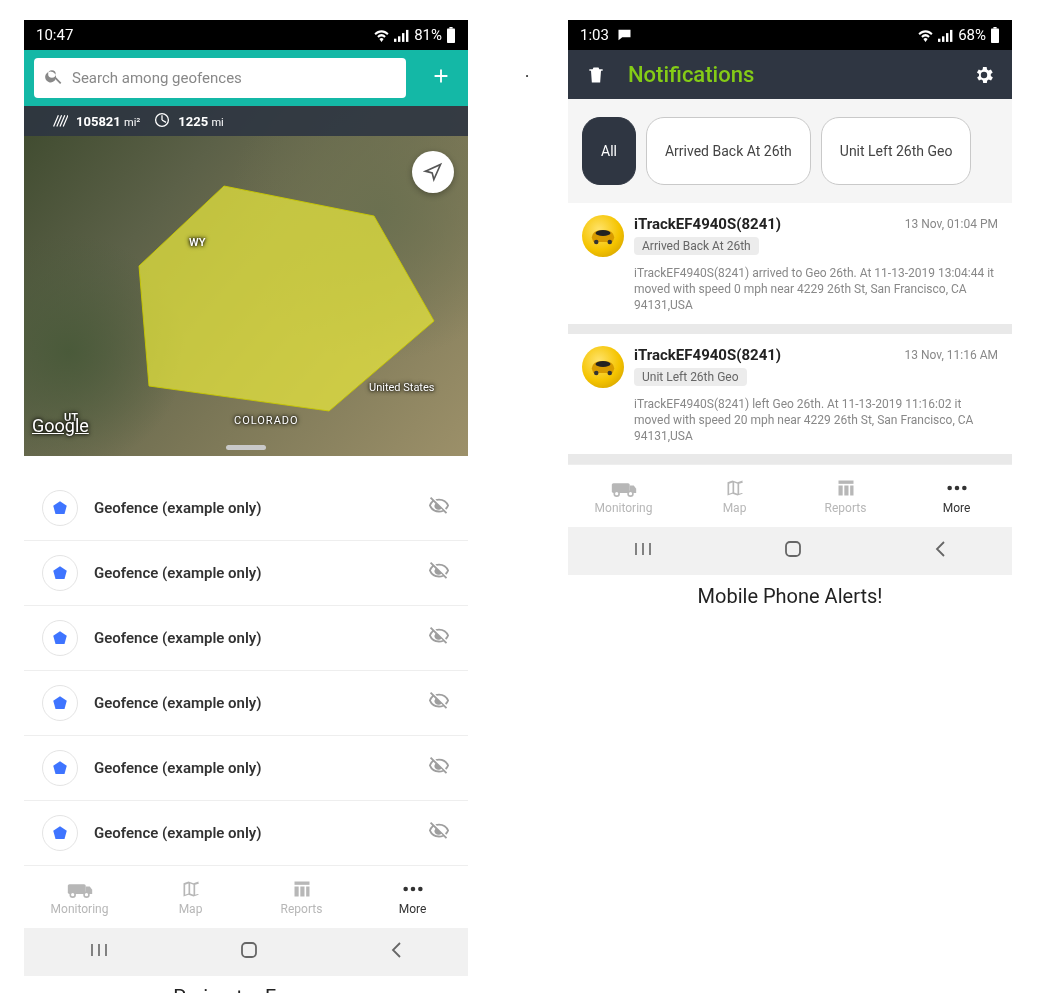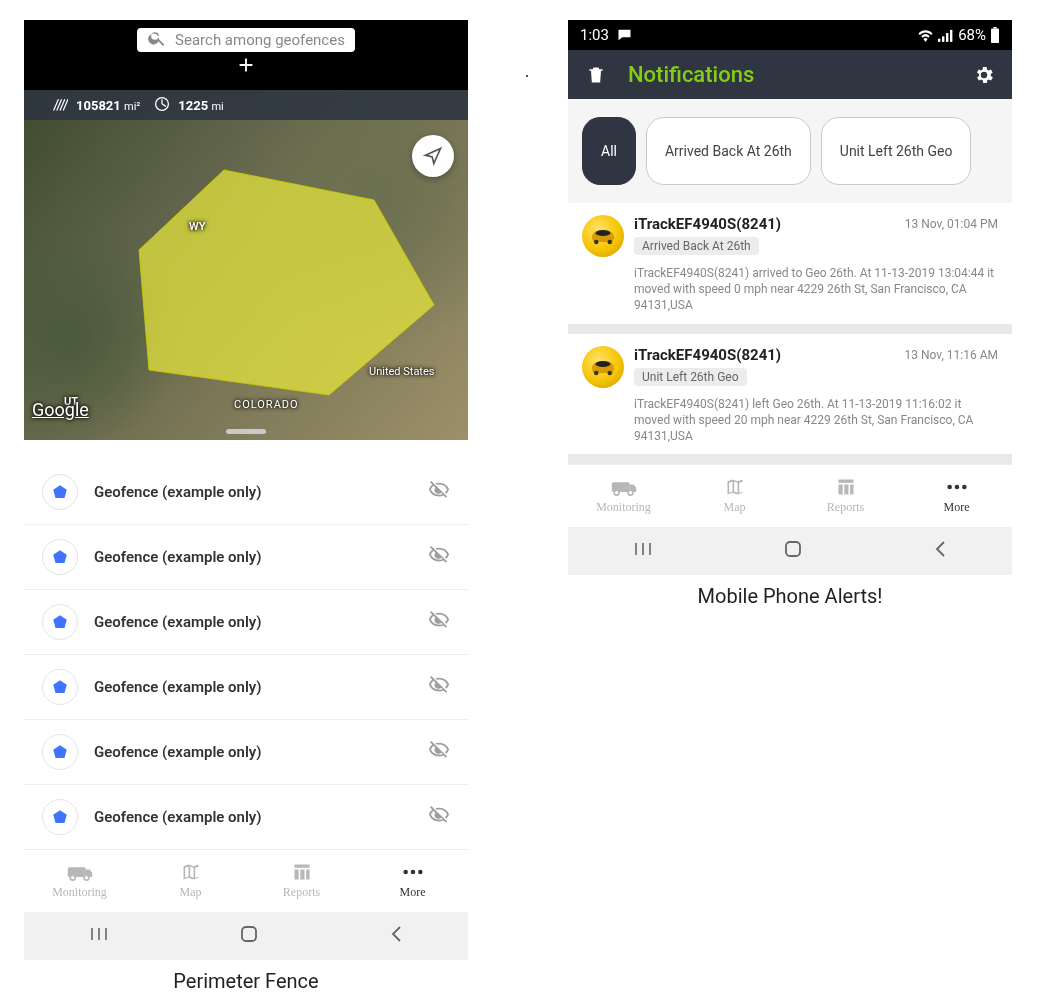--- a/index.html
+++ b/index.html
@@ -32,26 +32,25 @@
     align-items:center;
     justify-content:space-between;
     padding:0 12px;
     font-size:15px;
   }
   .status .right{display:flex;align-items:center;gap:4px;}
   .wifi,.signal,.batt,.chat-ic{display:inline-flex;}
   .chat-ic{margin-left:6px;}
   
   .toolbar{
-    background:#000000;
+    background:#14b8a6;
     display:flex;
     align-items:center;
     padding:8px 10px;
-    gap:0;
-    flex-direction:column;
+    gap:18px;
   }
   .searchbox{
     flex:1;
     background:#fff;
     border-radius:4px;
     height:40px;
     display:flex;
     align-items:center;
     padding:0 10px;
     color:#888;
@@ -157,21 +156,20 @@
   }
   .card-time{font-size:12px;color:#888;white-space:nowrap;margin-top:2px;}
   .card-body{
     font-size:12px;color:#888;line-height:1.35;
     margin-top:8px;padding-left:52px;
   }
   
   .tabs{
     display:flex;height:62px;border-top:1px solid #eee;
     background:#fff;
-    font-family:Liberation Serif, serif;
   }
   .tab{
     flex:1;display:flex;flex-direction:column;align-items:center;justify-content:center;
     gap:3px;font-size:12px;color:#b7b7b7;
   }
   .tab.active{color:#333;}
   .tab .ic{height:20px;display:flex;align-items:center;justify-content:center;}
   
   .navbar{
     height:48px;background:#f1f1f1;
@@ -187,20 +185,45 @@
 </style>
 </head>
 <body>
 
 <div class="canvas">
   <span class="bullet">·</span>
 
   <div style="display:flex;flex-direction:column;">
     <div class="phone">
 
+      <div class="status">
+        <span>10:47</span>
+        <span class="right">
+          <span class="wifi">
+            <svg width="17" height="13" viewBox="0 0 24 18" fill="#fff">
+                <path d="M12 18l-3-4c1-1 2-1.5 3-1.5s2 .5 3 1.5l-3 4zm-6-8c2-2 4-3 6-3s4 1 6 3l-2 2.3C14.7 11 13.4 10.3 12 10.3S9.3 11 8 12.3L6 10zm-4-4C5 3 8.3 1.5 12 1.5S19 3 22 6l-2 2.4C17.7 6 15 4.8 12 4.8S6.3 6 4 8.4L2 6z"></path>
+              </svg>
+          </span>
+          <span class="signal">
+            <svg width="16" height="13" viewBox="0 0 20 16" fill="#fff">
+                <rect x="0" y="12" width="3" height="4"></rect>
+                <rect x="5" y="9" width="3" height="7"></rect>
+                <rect x="10" y="5" width="3" height="11"></rect>
+                <rect x="15" y="1" width="3" height="15"></rect>
+              </svg>
+          </span>
+          <span>81%</span>
+          <span class="batt">
+            <svg width="10" height="16" viewBox="0 0 12 20" fill="#fff">
+                <rect x="4" y="0" width="4" height="2"></rect>
+                <rect x="1" y="2" width="10" height="18" rx="1"></rect>
+              </svg>
+          </span>
+        </span>
+      </div>
 
       <div class="toolbar">
         <div class="searchbox">
           <span>
             <svg width="20" height="20" viewBox="0 0 24 24" fill="#888">
                 <path d="M15.5 14h-.8l-.3-.3A6.5 6.5 0 1 0 14 15.5l.3.3v.8l5 5 1.5-1.5-5-5zm-6 0A4.5 4.5 0 1 1 14 9.5 4.5 4.5 0 0 1 9.5 14z"></path>
               </svg>
           </span>
           <span>Search among geofences</span>
         </div>

